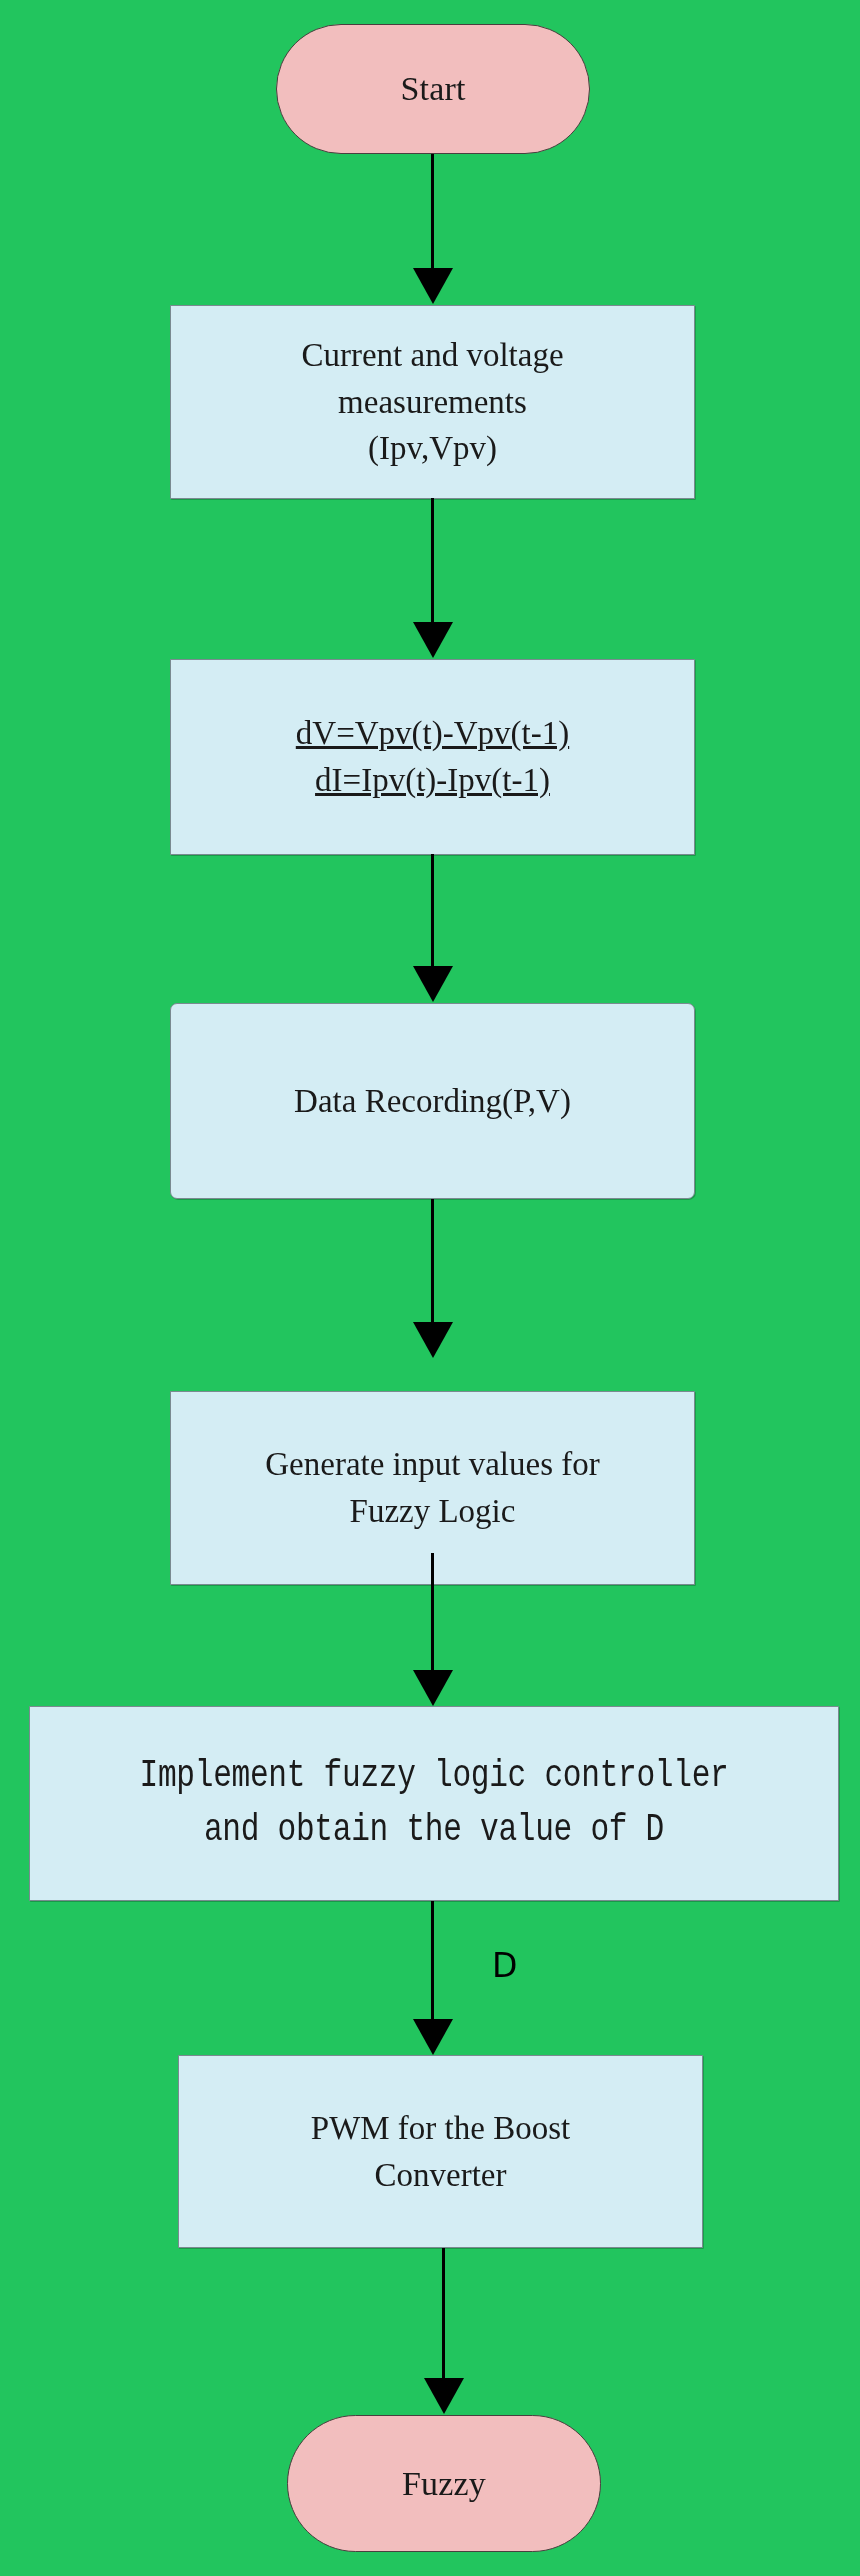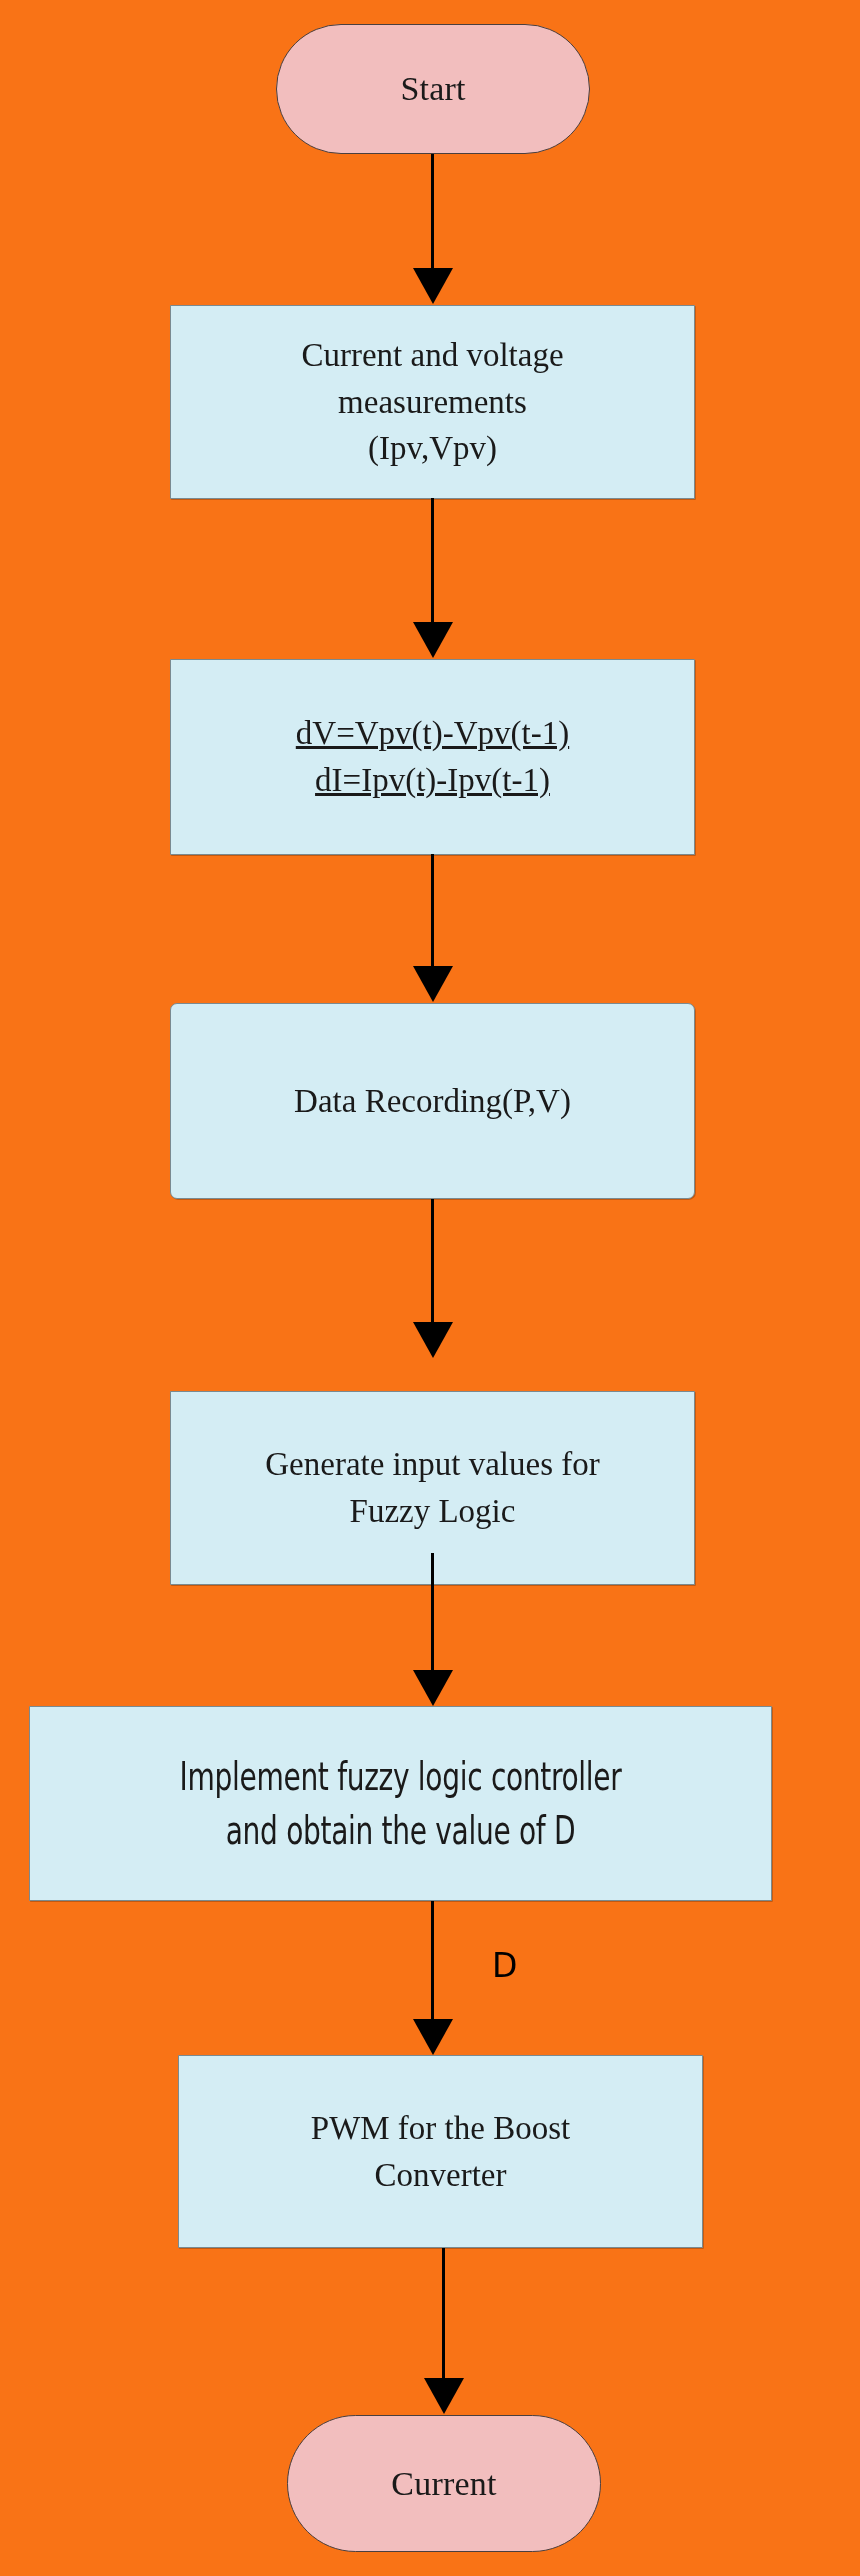--- a/index.html
+++ b/index.html
@@ -4,21 +4,21 @@
 <style>
   html, body {
     margin: 0;
     padding: 0;
     background: #ffffff;
   }
   #canvas {
     position: relative;
     width: 860px;
     height: 2576px;
-    background: #f97316;
+    background: #22c55e;
     overflow: hidden;
     font-family: "Liberation Serif", "DejaVu Serif", serif;
   }
 
   
   .node {
     position: absolute;
     box-sizing: border-box;
     display: flex;
     align-items: center;
@@ -143,21 +143,21 @@
   <div class="node process" style="left:170px; top:1359px; width:525px; height:194px;margin-top:32px;">
     <span class="txt">Generate input values for
 Fuzzy Logic</span>
   </div>
 
   <div class="conn" style="left:431px; top:1553px; width:3.4px; height:154px;">
     <div class="stem" style="height:119px;"></div>
     <div class="head" style="top:117px;"></div>
   </div>
 
-  <div class="node process sans" style="left:29px; top:1706px; width:743px; height:195px;">
+  <div class="node process sans" style="left:29px; top:1706px; width:810px; height:195px;font-family:Liberation Mono, monospace;">
     <span class="txt">Implement fuzzy logic controller
 and obtain the value of D</span>
   </div>
 
   <div class="conn" style="left:431px; top:1901px; width:3.4px; height:154px;">
     <div class="stem" style="height:120px;"></div>
     <div class="head" style="top:118px;"></div>
   </div>
   <div class="edge-label" style="left:492px; top:1949px;">D</div>
 
@@ -165,17 +165,17 @@
     <span class="txt">PWM for the Boost
 Converter</span>
   </div>
 
   <div class="conn" style="left:442px; top:2248px; width:3.4px; height:166px;">
     <div class="stem" style="height:132px;"></div>
     <div class="head" style="top:130px;"></div>
   </div>
 
   <div class="node terminal" style="left:287px; top:2415px; width:314px; height:137px;">
-    <span class="txt">Current</span>
+    <span class="txt">Fuzzy</span>
   </div>
 
 </div>
 
 
 </body></html>

